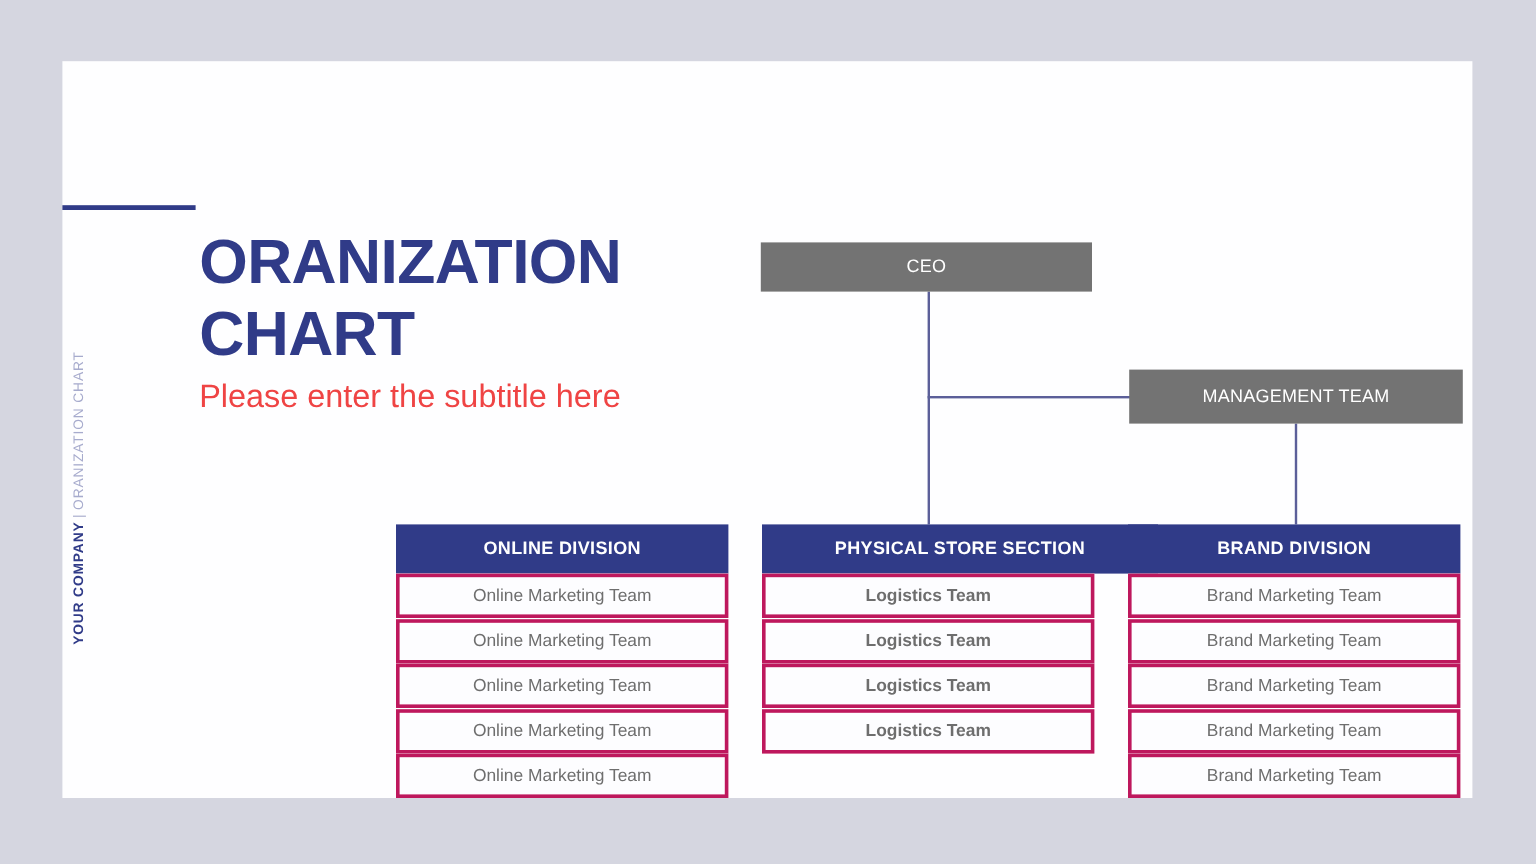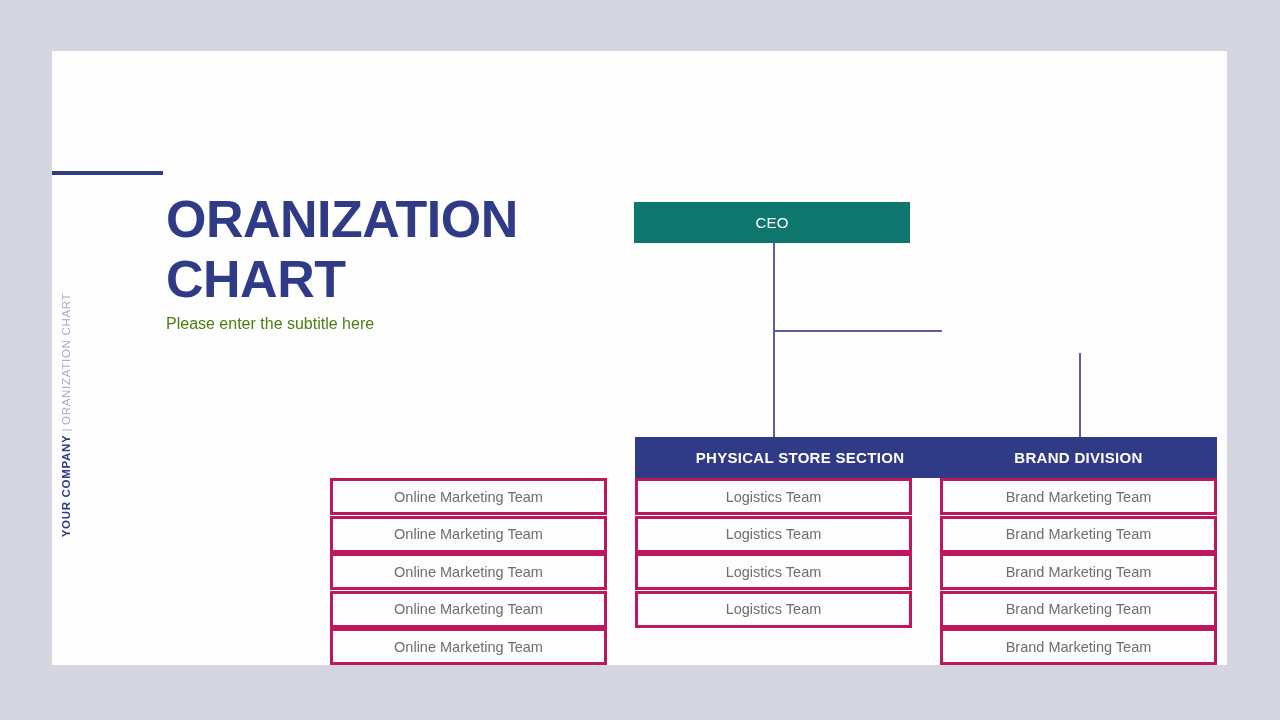--- a/index.html
+++ b/index.html
@@ -51,28 +51,28 @@
     width:470px;
     font-size:52px;
     line-height:60px;
     font-weight:bold;
     color:#303b88;
     letter-spacing:-0.5px;
   }
   .subtitle {
     position:absolute;
     left:114px; top:264px;
-    font-size:16px;
-    color:#4d7c0f;
+    font-size:27px;
+    color:#ef4444;
   }
 
   
   .node {
     position:absolute;
-    background:#0f766e;
+    background:#737373;
     color:#ffffff;
     display:flex;
     align-items:center;
     justify-content:center;
     font-size:15px;
     letter-spacing:0.2px;
   }
   .node.ceo      { left:582px; top:151px; width:276px; height:41px; }
   .node.mgmt     { left:889px; top:257px; width:278px; height:45px; }
 
@@ -94,21 +94,21 @@
 
   
   .line { position:absolute; background:#5b5f99; }
   .l-ceo-down   { left:721px; top:192px;  width:1.6px; height:194px; }
   .l-ceo-mgmt   { left:721px; top:279px;  width:169px; height:1.6px; }
   .l-mgmt-down  { left:1027px; top:302px; width:1.6px; height:84px; }
 
   
   .team-list { position:absolute; top:427px; width:277px; }
   .team-list.c0 { left:278px; }
-  .team-list.c1 { left:583px; }
+  .team-list.c1 { left:583px;font-weight:bold; }
   .team-list.c2 { left:888px; }
 
   .team-row {
     height:37px;
     margin-bottom:0px;
     border:3px solid #be185d;
     background:#fdfdff;
     display:flex;
     align-items:center;
     justify-content:center;
@@ -135,21 +135,27 @@
     <div class="subtitle">Please enter the subtitle here</div>
 
     <div class="line l-ceo-down"></div>
     <div class="line l-ceo-mgmt"></div>
     <div class="line l-mgmt-down"></div>
 
     <div class="node ceo">
       <span>CEO</span>
     </div>
 
-
+    <div class="node mgmt">
+      <span>MANAGEMENT TEAM</span>
+    </div>
+
+    <div class="col-header c0">
+      <span>ONLINE DIVISION</span>
+    </div>
     <div class="col-header c1">
       <span>PHYSICAL STORE SECTION</span>
     </div>
     <div class="col-header c2">
       <span>BRAND DIVISION</span>
     </div>
 
     <div class="team-list c0">
       <div class="team-row">
           <span>Online Marketing Team</span>

